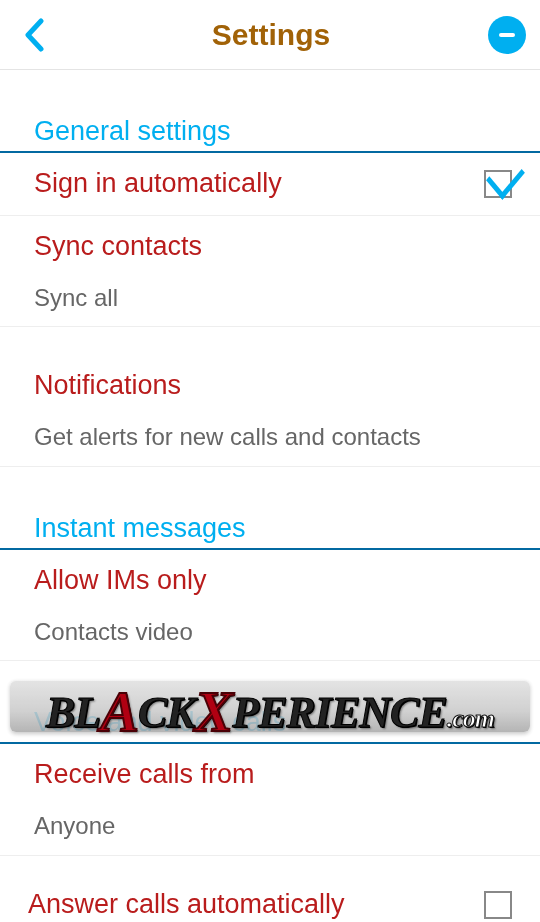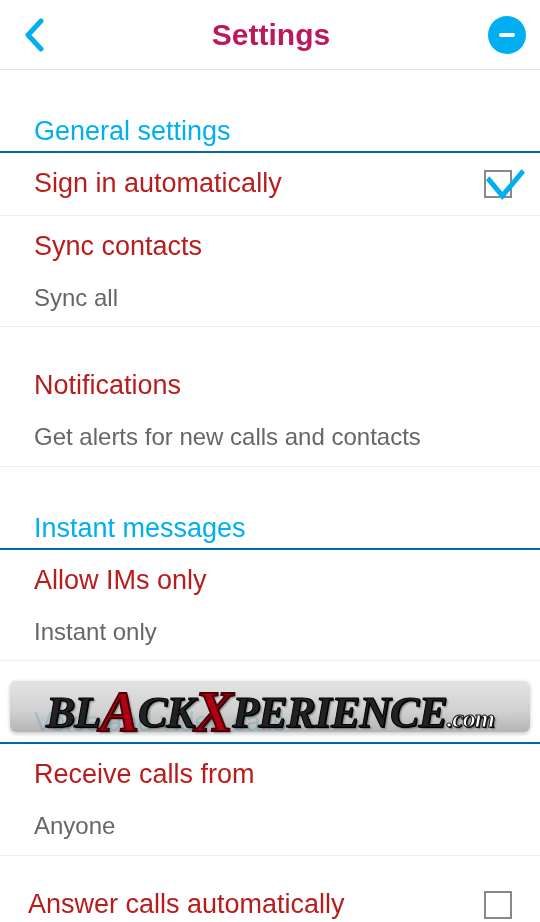--- a/index.html
+++ b/index.html
@@ -17,21 +17,21 @@
   .back-btn {
     width: 40px; height: 40px;
     display: flex; align-items: center; justify-content: center;
     cursor: pointer;
   }
   .header-title {
     flex: 1;
     text-align: center;
     font-size: 30px;
     font-weight: 600;
-    color: #be185d;
+    color: #a16207;
   }
   .status-btn {
     width: 38px; height: 38px;
     border-radius: 50%;
     background: #00aff0;
     display: flex; align-items: center; justify-content: center;
     cursor: pointer;
   }
   .status-dash {
     width: 16px; height: 4px; background: #fff; border-radius: 2px;
@@ -170,21 +170,21 @@
       <div class="sub">Get alerts for new calls and contacts</div>
     </div>
   </div>
 
   <div class="section-spacer"></div>
   <div class="section-header">Instant messages</div>
 
   <div class="row">
     <div class="text-block">
       <div class="title">Allow IMs only</div>
-      <div class="sub">Instant only</div>
+      <div class="sub">Contacts video</div>
     </div>
   </div>
 
   <div class="section-spacer"></div>
   <div class="section-header">Voice and video calls</div>
 
   <div class="row">
     <div class="text-block">
       <div class="title">Receive calls from</div>
       <div class="sub">Anyone</div>

